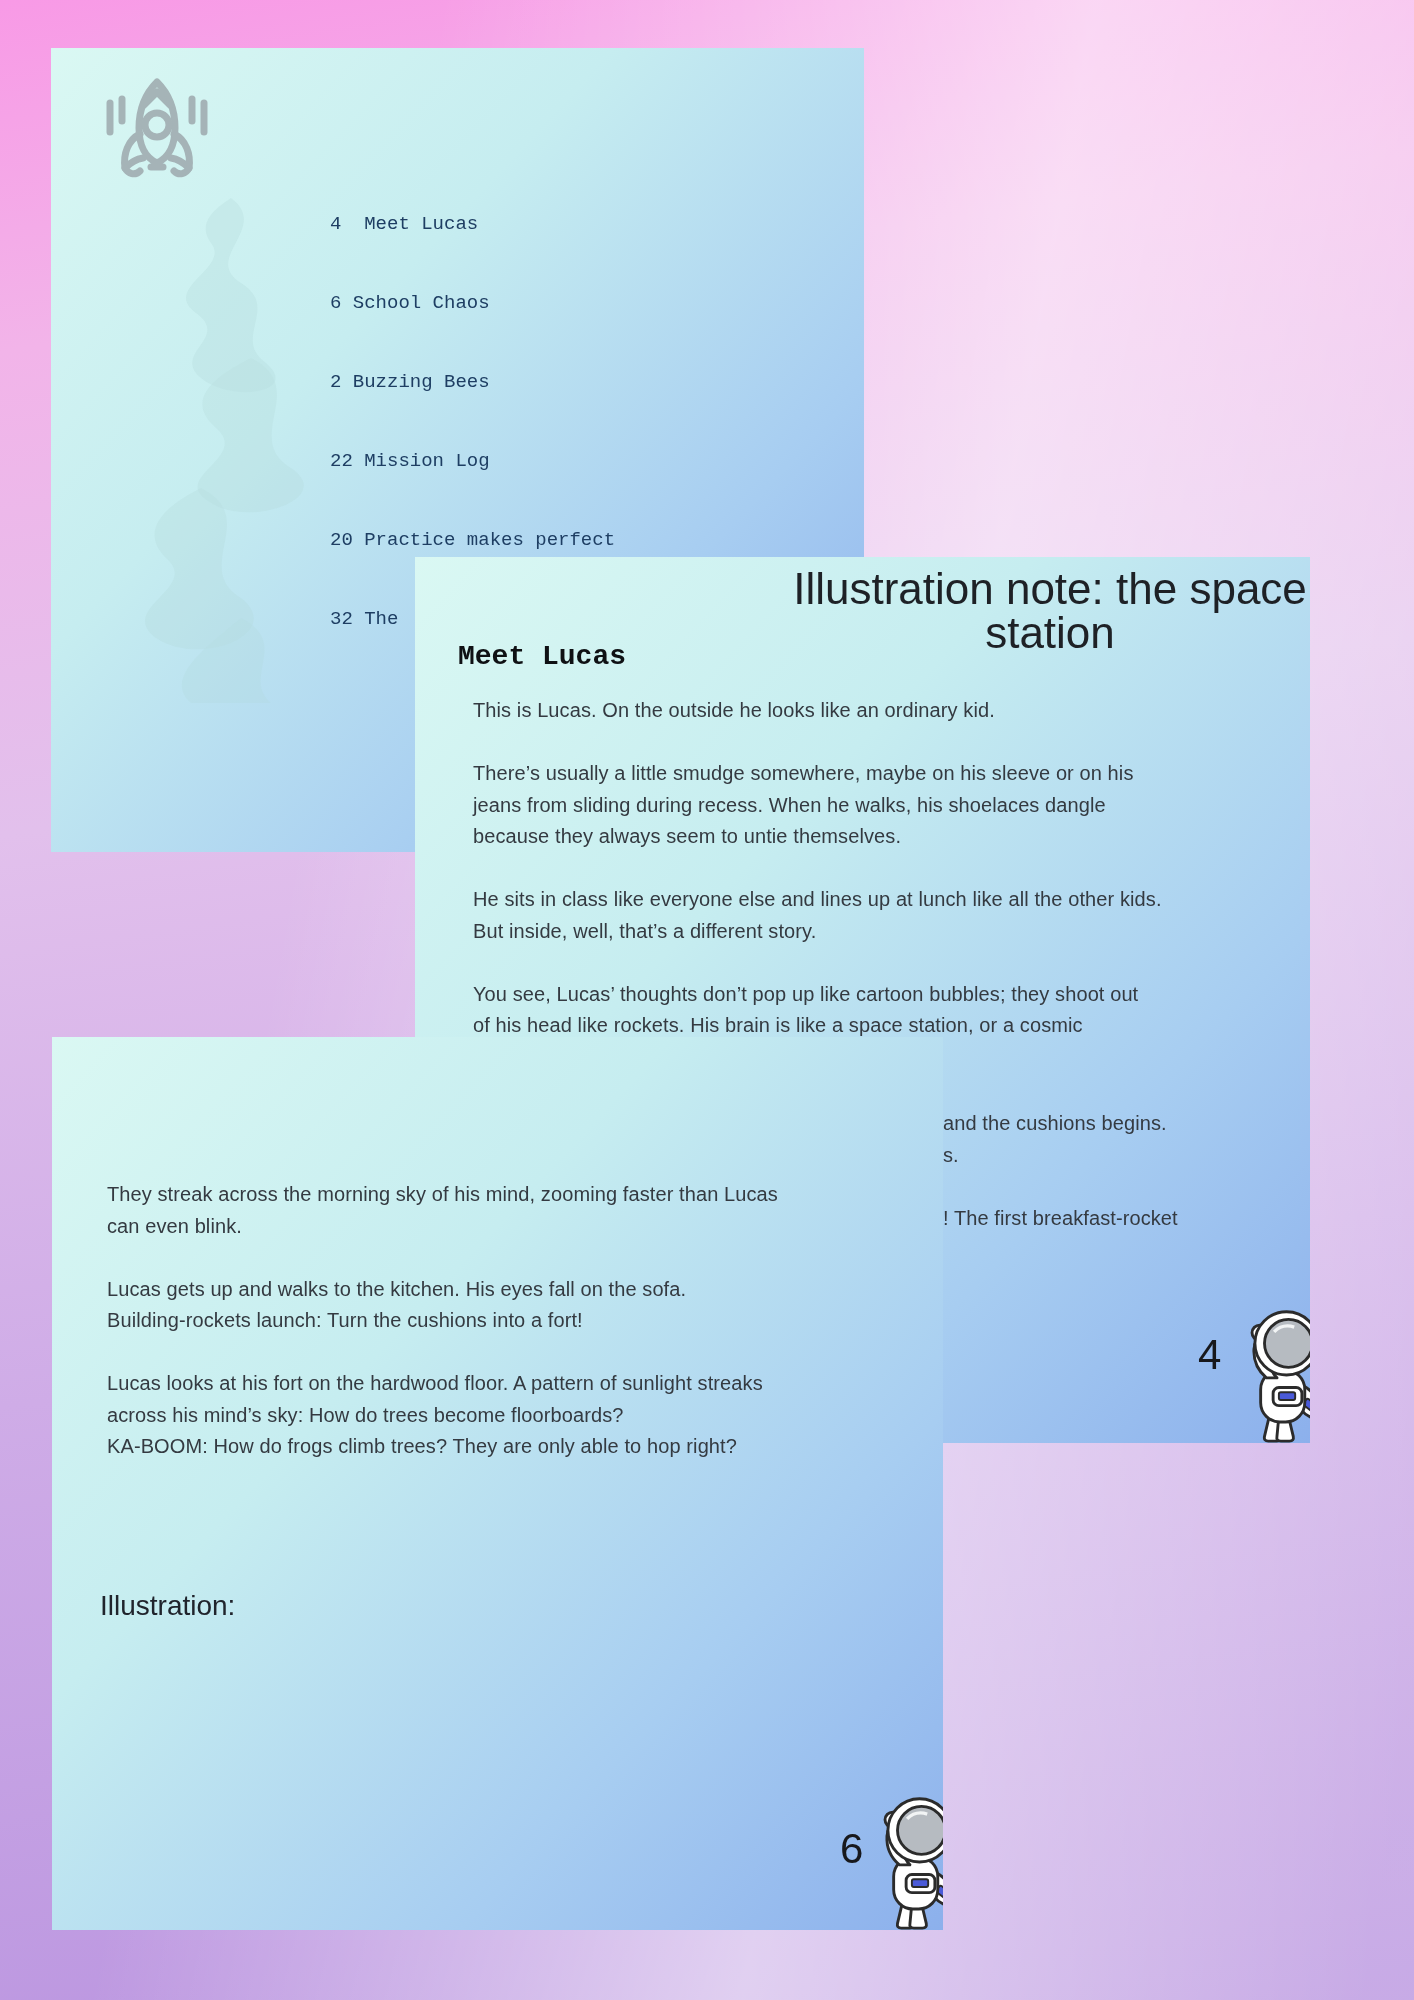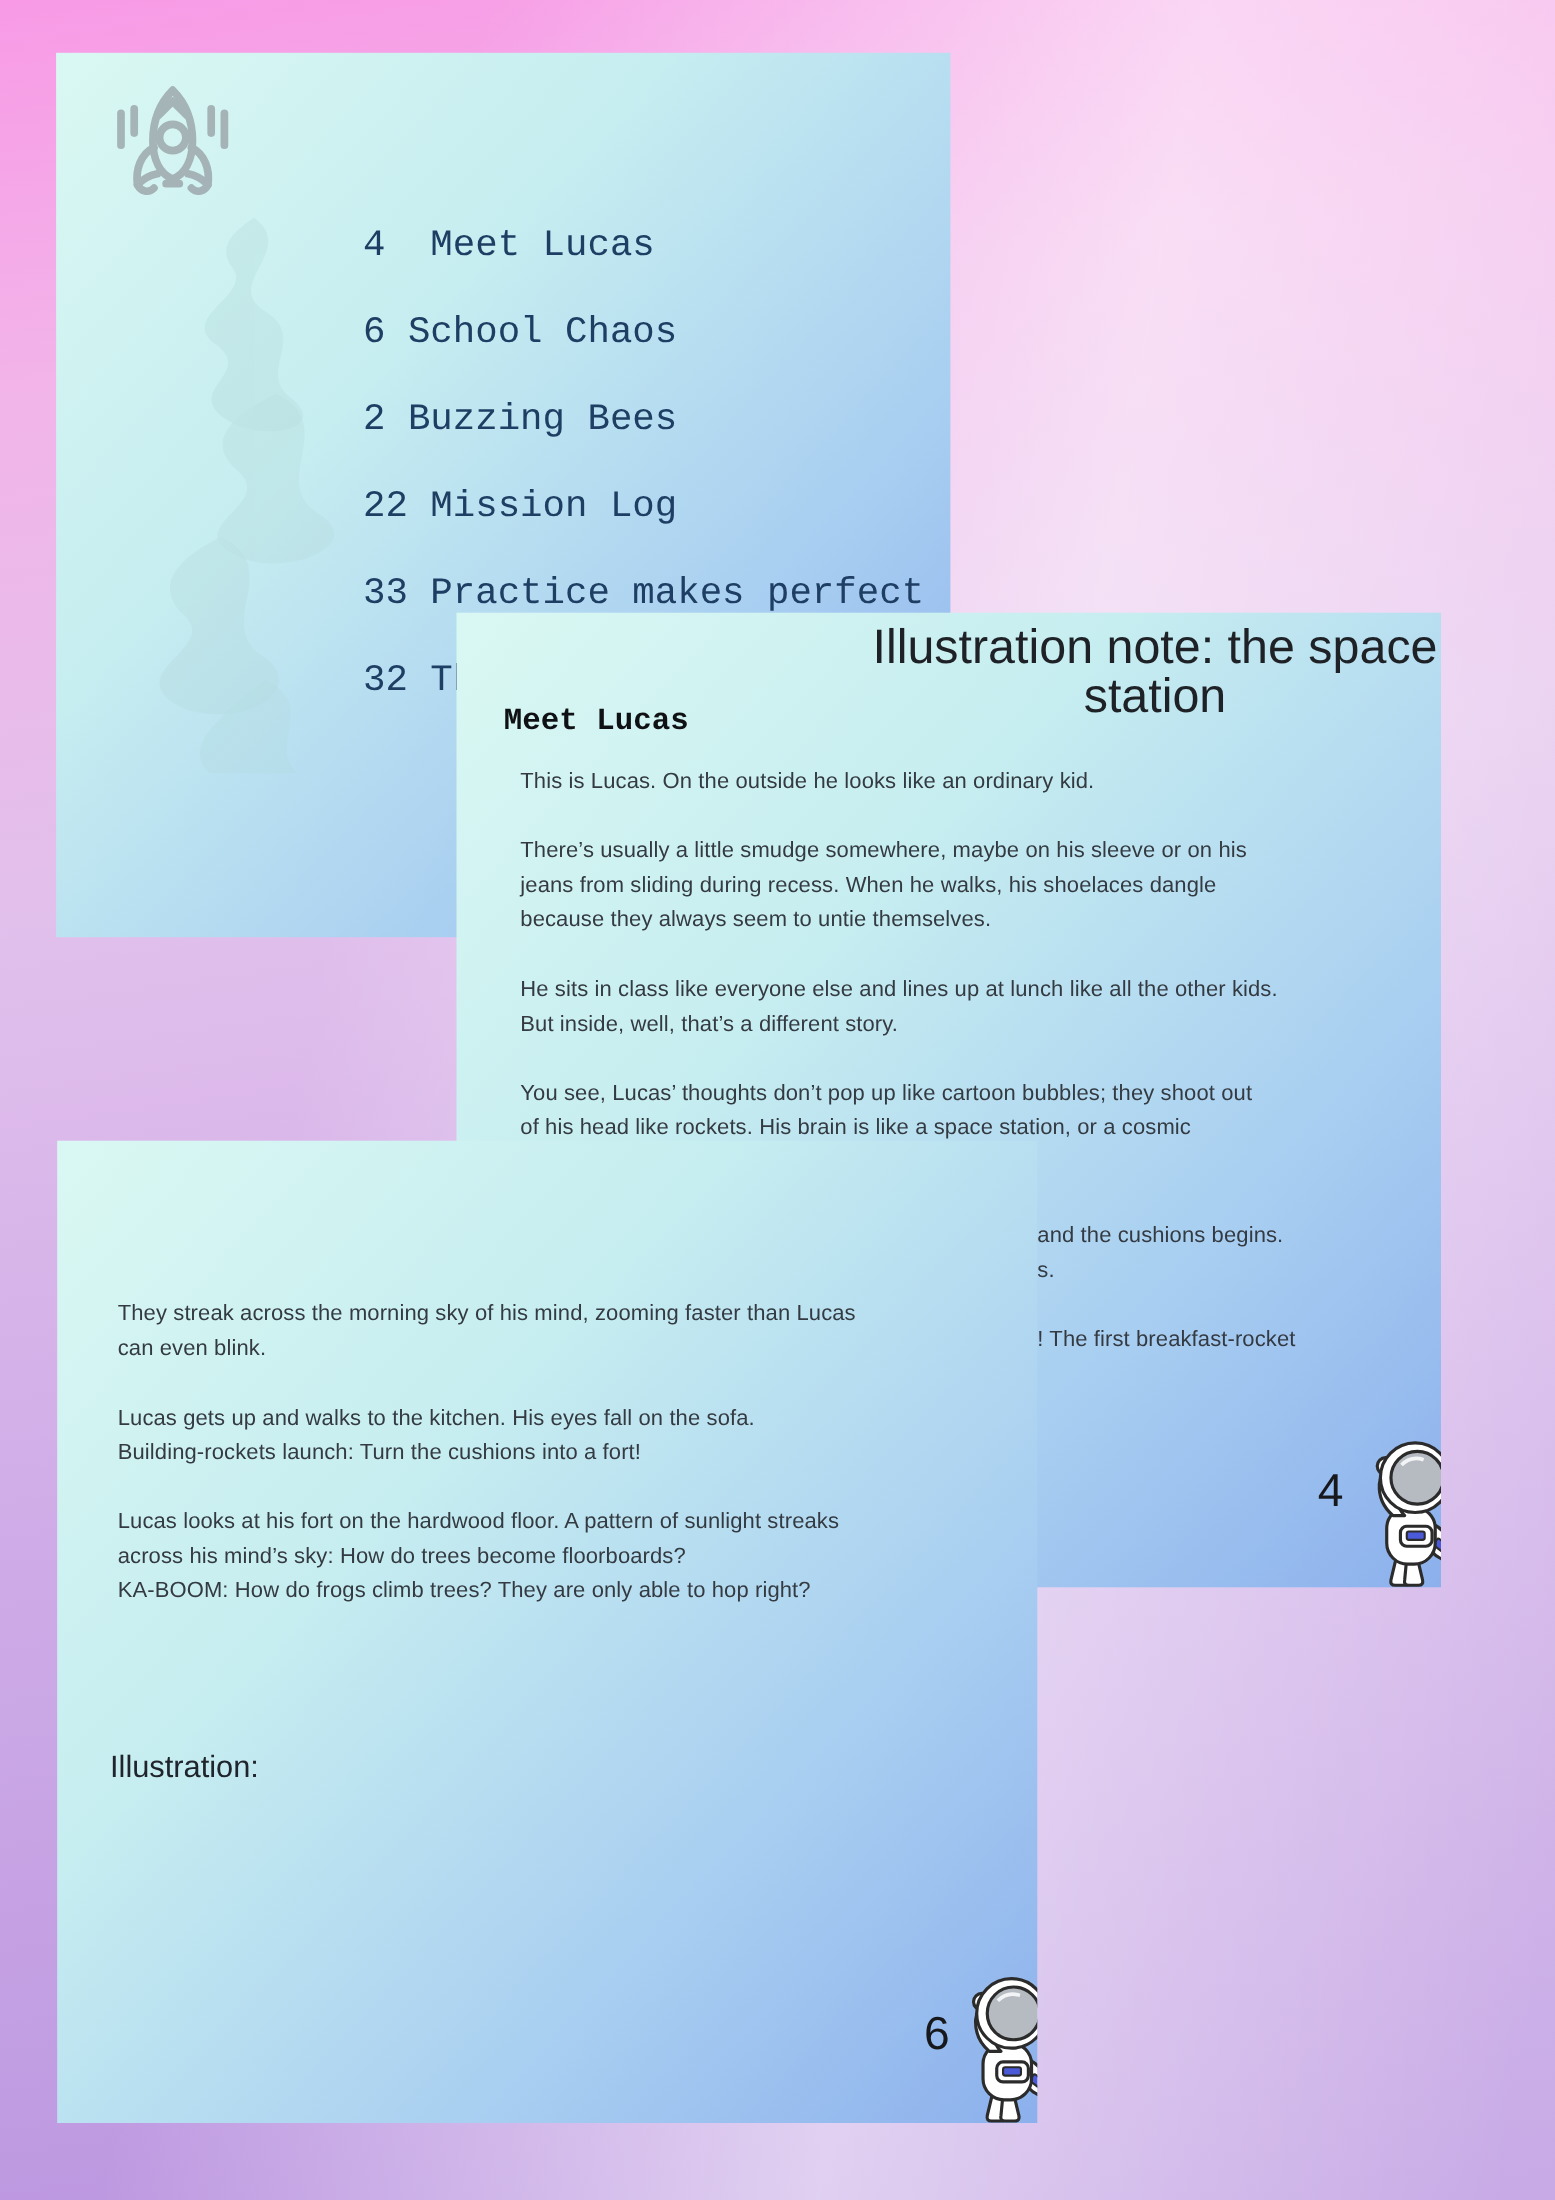--- a/index.html
+++ b/index.html
@@ -12,21 +12,21 @@
   .page{position:absolute;overflow:hidden;
     background:linear-gradient(133deg, #daf8f3 0%, #c6edf0 36%, #a7cdf1 72%, #8cb0ec 100%);}
   #page-toc{left:51px;top:48px;width:813px;height:804px;z-index:1;}
   #page-chapter{left:415px;top:557px;width:895px;height:886px;z-index:2;}
   #page-cont{left:52px;top:1037px;width:891px;height:893px;z-index:3;}
 
   .rocket{position:absolute;left:44px;top:22px;width:124px;height:124px;opacity:.8;}
   .smoke{position:absolute;left:30px;top:140px;width:300px;height:520px;opacity:.5;}
 
   .toc-item{position:absolute;left:279px;font-family:"Liberation Mono","DejaVu Sans Mono",monospace;
-    font-size:34px;line-height:36px;color:#1e3e63;white-space:pre;}
+    font-size:19px;line-height:36px;color:#1e3e63;white-space:pre;}
 
   .note{position:absolute;left:350px;top:10px;width:570px;text-align:center;
     font-size:44px;line-height:44px;color:#1e2126;white-space:pre;}
   .chapter-title{position:absolute;left:43px;top:76px;margin:0;
     font-family:"Liberation Mono","DejaVu Sans Mono",monospace;
     font-weight:700;font-size:28px;line-height:48px;color:#0f1114;}
   .body-text{position:absolute;font-size:20px;line-height:31.5px;color:#343a41;
     white-space:pre;letter-spacing:.1px;}
   #chapter-body{left:58px;top:138px;}
   #frag-block{left:528px;top:551px;}
@@ -69,21 +69,21 @@
         <line x1="27" y1="29" x2="27" y2="51"></line>
         <line x1="109" y1="33" x2="109" y2="62"></line>
         <line x1="97" y1="29" x2="97" y2="51"></line>
       </svg>
     </div>
 
     <div class="toc-item" style="top:158px">4  Meet Lucas</div>
     <div class="toc-item" style="top:237px">6 School Chaos</div>
     <div class="toc-item" style="top:316px">2 Buzzing Bees</div>
     <div class="toc-item" style="top:395px">22 Mission Log</div>
-    <div class="toc-item" style="top:474px">33 Practice makes perfect</div>
+    <div class="toc-item" style="top:474px">20 Practice makes perfect</div>
     <div class="toc-item" style="top:553px">32 The</div>
   </section>
 
   <section class="page" id="page-chapter">
 
     <div class="note">Illustration note: the space
 station</div>
 
     <h1 class="chapter-title">Meet Lucas</h1>
 

